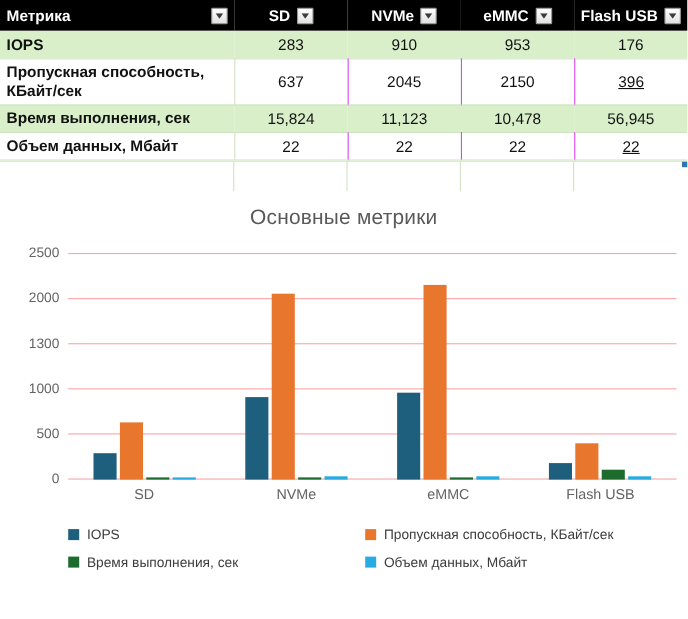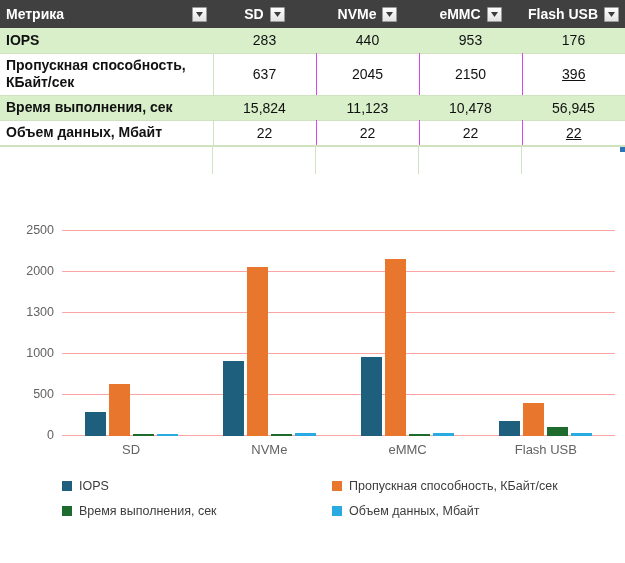--- a/index.html
+++ b/index.html
@@ -18,21 +18,21 @@
   }
   table.xl {
     border-collapse: collapse;
     width: 625px;
     table-layout: fixed;
   }
   table.xl col.c-metric { width: 213px; }
   table.xl col.c-val    { width: 103px; }
 
   thead th {
-    background: #404040;
+    background: #000000;
     color: #ffffff;
     font-weight: bold;
     font-size: 14px;
     height: 28px;
     padding: 0 6px;
     border: none;
     vertical-align: middle;
     white-space: nowrap;
   }
   thead th.h-metric { text-align: left; }
@@ -254,21 +254,21 @@
                 </svg>
             </span>
           </span>
         </th>
       </tr>
     </thead>
     <tbody>
       <tr class="odd">
         <td class="metric">IOPS</td>
         <td class="val">283</td>
-        <td class="val">440</td>
+        <td class="val">910</td>
         <td class="val">953</td>
         <td class="val">176</td>
       </tr>
       <tr class="even tall">
         <td class="metric">Пропускная способность, КБайт/сек</td>
         <td class="val">637</td>
         <td class="val">2045</td>
         <td class="val">2150</td>
         <td class="val">396</td>
       </tr>
@@ -291,20 +291,21 @@
   <div class="table-filler">
     <div class="cellline" style="left:212px"></div>
     <div class="cellline" style="left:315px"></div>
     <div class="cellline" style="left:418px"></div>
     <div class="cellline" style="left:521px"></div>
     <div class="resize-handle"></div>
   </div>
 </div>
 
 <div class="chart">
+  <div class="chart-title">Основные метрики</div>
 
   <div class="plot">
 
     <div class="gridline" style="top:0px">
       <span class="ytick">2500</span>
     </div>
     <div class="gridline" style="top:41.2px">
       <span class="ytick">2000</span>
     </div>
     <div class="gridline" style="top:82.4px">

